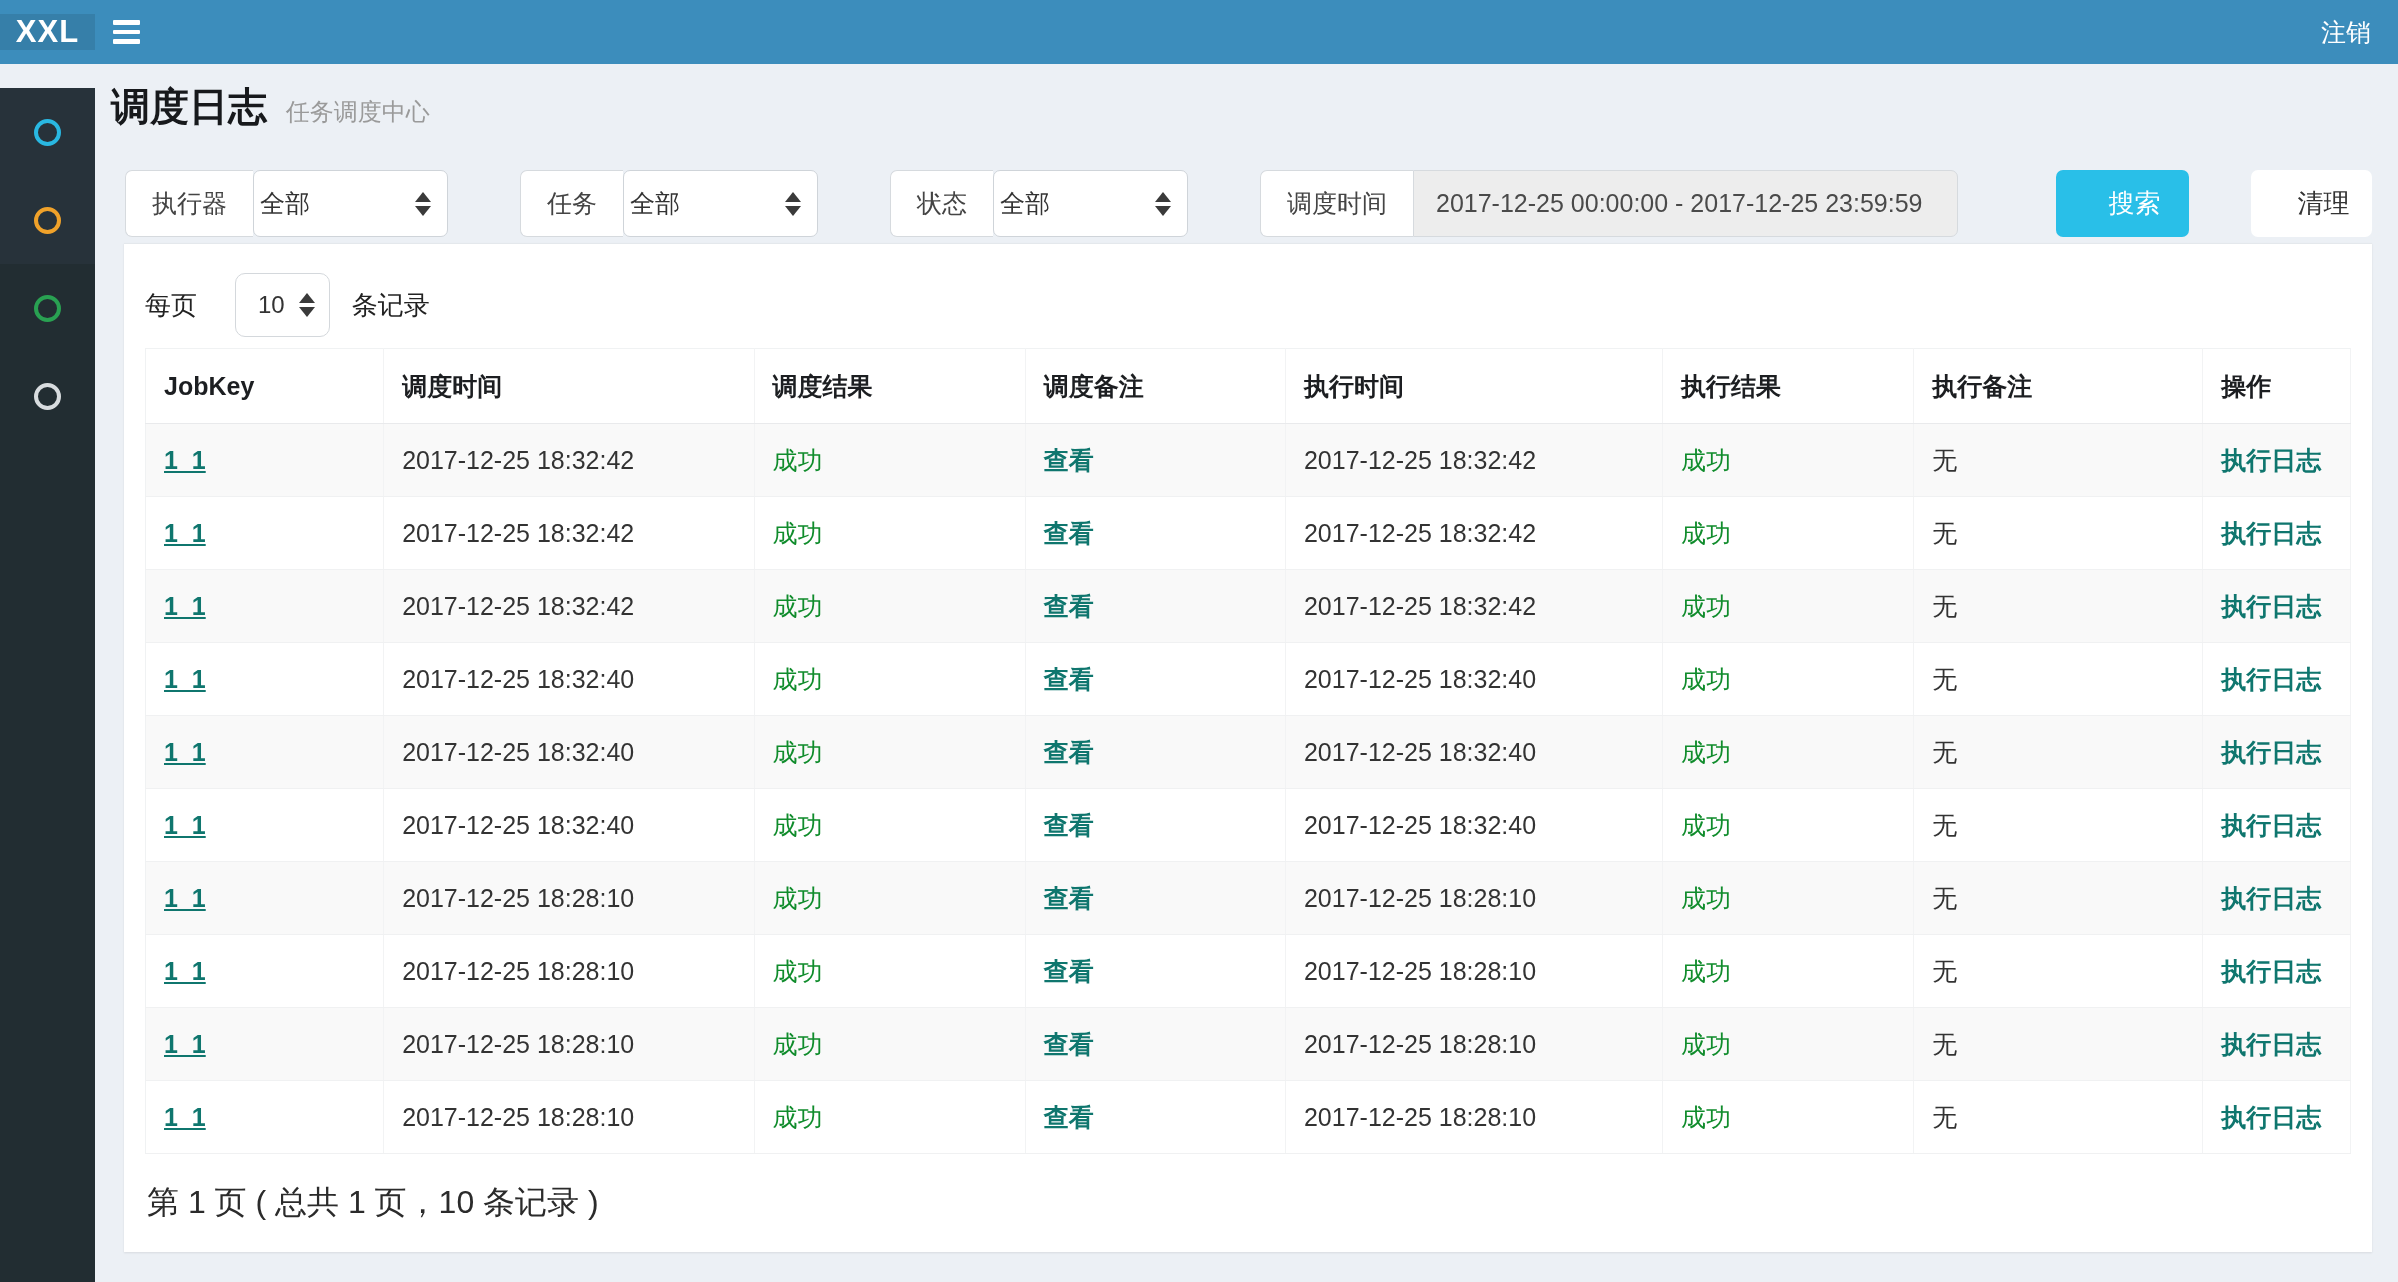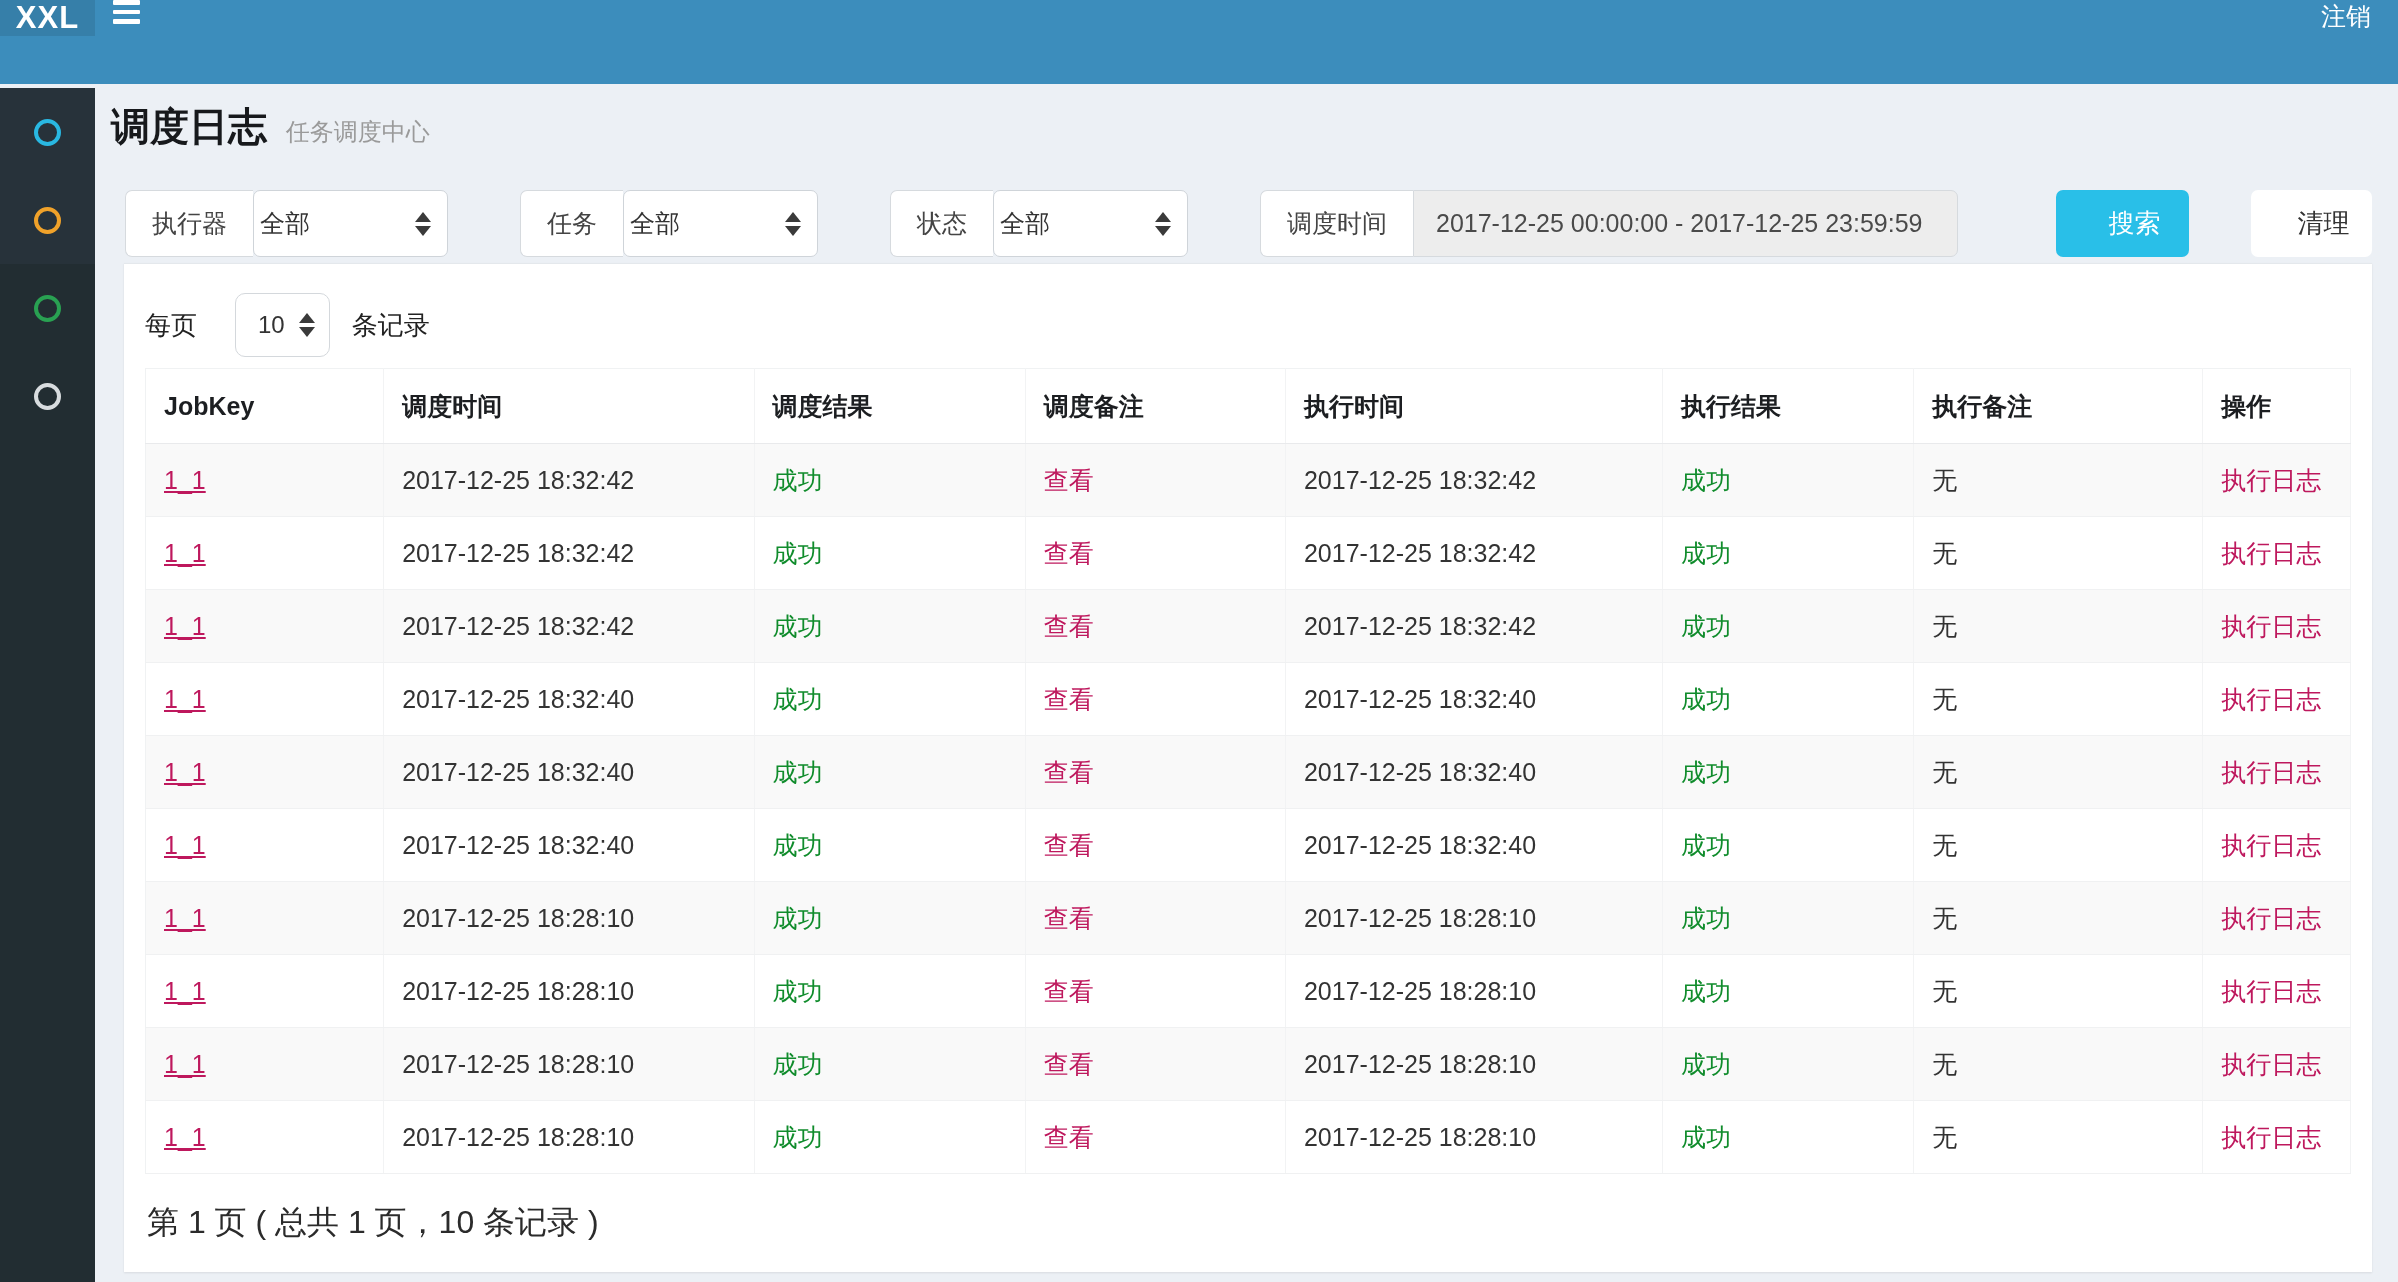--- a/index.html
+++ b/index.html
@@ -6,22 +6,22 @@
   html, body { width: 2398px; height: 1282px; overflow: hidden; }
   body {
     font-family: "Liberation Sans", "DejaVu Sans", sans-serif;
     background: #ecf0f5;
     color: #333;
     position: relative;
   }
 
   
   .navbar {
-    height: 84px; background: #3c8dbc;
-    display: flex; align-items: flex-start; position: relative; z-index: 5;
+    height: 64px; background: #3c8dbc;
+    display: flex; align-items: center; position: relative; z-index: 5;
   }
   .logo {
     width: 95px; background: #367fa9; color: #fff;
     font-size: 31px; font-weight: bold; letter-spacing: 1px;
     display: flex; align-items: center; justify-content: center;
     cursor: pointer;
   }
   .hamburger {
     width: 62px; display: flex; flex-direction: column;
     align-items: center; justify-content: center; gap: 5px; cursor: pointer;
@@ -107,21 +107,21 @@
 
   
   table { width: 100%; border-collapse: collapse; border: 1px solid #f0f2f3; }
   th, td {
     font-size: 25px; text-align: left; padding: 0 18px;
     border-right: 1px solid #f2f3f4;
   }
   th { height: 75px; font-weight: bold; color: #1c1e21; border-bottom: 1px solid #e9eaec; }
   td { height: 73px; color: #333; border-bottom: 1px solid #f0f1f2; }
   tbody tr:nth-child(odd) { background: #f9f9f9; }
-  a.link { color: #be185d; text-decoration: none; cursor: pointer; }
+  a.link { color: #0f766e; text-decoration: none; cursor: pointer; font-weight: bold; }
   a.link.jobkey { text-decoration: underline; }
   .ok { color: #108c2c; }
 
   
   .table-footer { display: flex; align-items: center; margin-top: 14px; height: 70px; }
   .summary { font-size: 32px; color: #2b2b2b; margin-left: 2px; }
   .pager {
     margin-left: auto; display: flex; border: 1px solid #cfd4d9;
     border-radius: 9px; overflow: hidden; height: 67px;
   }

